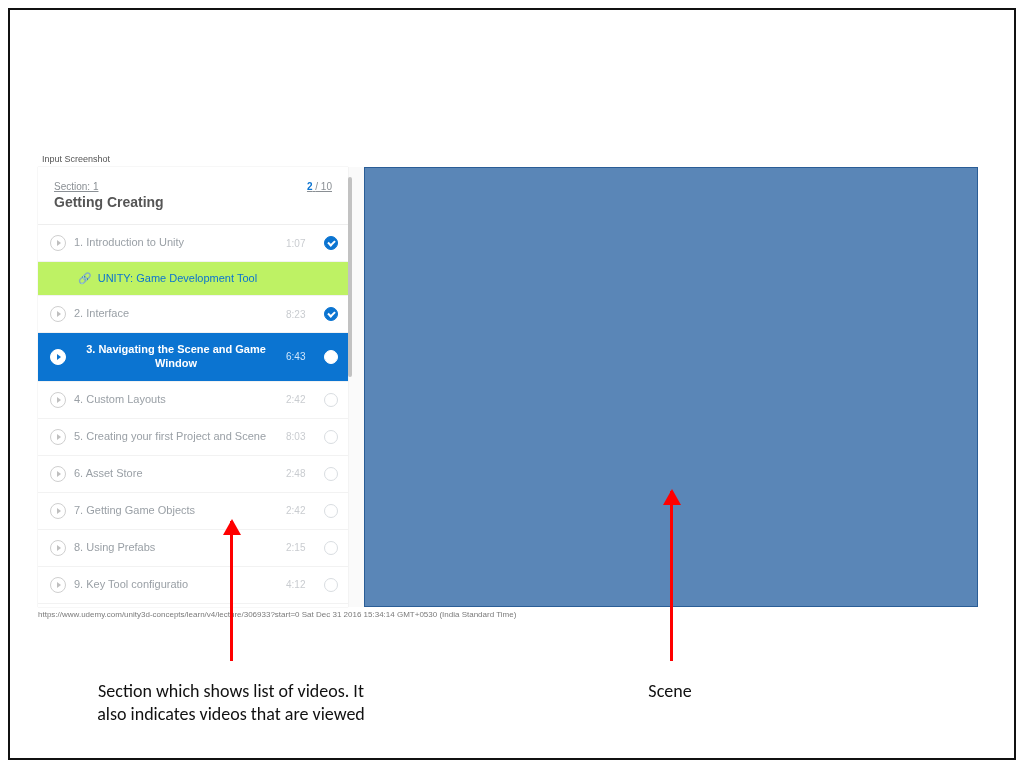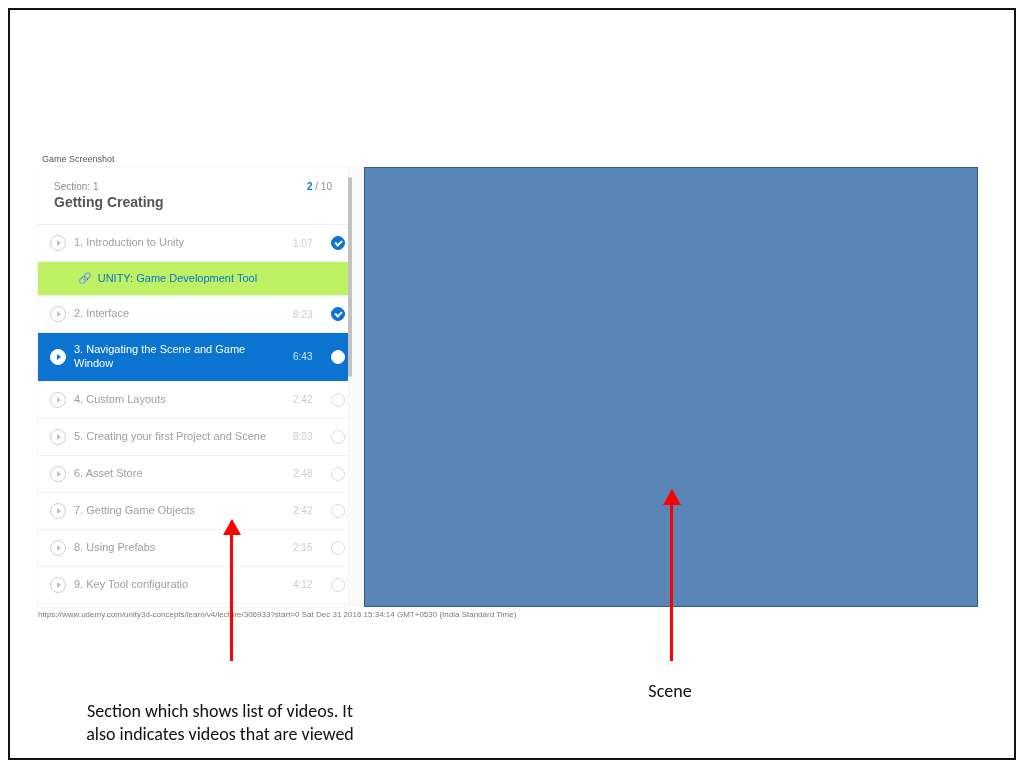--- a/index.html
+++ b/index.html
@@ -58,35 +58,36 @@
   .section-header {
     padding: 14px 16px 14px 16px;
     border-bottom: 1px solid #eee;
   }
   .section-header .top-row {
     display: flex;
     justify-content: space-between;
     align-items: center;
     font-size: 10px;
     color: #8a8f94;
+    text-decoration: underline;
   }
   .section-header .progress b {
     color: #0b74d1;
   }
   .section-header h3 {
     margin: 2px 0 0 0;
     font-size: 14px;
     font-weight: 600;
     color: #555;
   }
 
   .item {
     display: flex;
     align-items: center;
-    padding: 10px 3px 10px 12px;
+    padding: 10px 10px 10px 12px;
     border-bottom: 1px solid #f2f2f2;
     font-size: 11px;
     color: #9aa0a6;
     gap: 8px;
   }
   .item .play {
     width: 14px; height: 14px;
     border: 1px solid #cfcfcf;
     border-radius: 50%;
     display: inline-flex;
@@ -127,21 +128,21 @@
     color: #fff;
   }
   .item.current .play {
     border-color: #fff;
     background: #fff;
   }
   .item.current .play::before { border-left-color: #0b74d1; }
   .item.current .dur { color: #cfe6fb; }
   .item.current .status { border-color: #fff; background: #fff; }
   .item.current .status::after { display: none; }
-  .item.current .label { color: #fff; font-weight: 400; }
+  .item.current .label { color: #fff; font-weight: 700; text-align: center; }
 
   .sub-item {
     padding: 10px 10px 10px 40px;
     font-size: 11px;
     color: #0b74d1;
     border-bottom: 1px solid #f2f2f2;
     background: #bef264;
   }
   .sub-item .link-glyph { margin-right: 6px; }
 
@@ -188,21 +189,21 @@
     text-align: center;
     line-height: 1.25;
     font-family: Calibri, Arial, sans-serif;
   }
 </style>
 </head>
 <body>
 
 <div class="page-frame">
 
-  <div class="shot-title">Game Screenshot</div>
+  <div class="shot-title">Input Screenshot</div>
 
   <div class="shot-box">
 
     <div class="sidebar">
       <div class="sidebar-scroll"></div>
 
       <div class="section-header">
         <div class="top-row">
           <span>Section: 1</span>
           <span class="progress">
@@ -283,16 +284,16 @@
 
     <div class="video-pane"></div>
 
   </div>
 
   <div class="footer-url">https://www.udemy.com/unity3d-concepts/learn/v4/lecture/306933?start=0 Sat Dec 31 2016 15:34:14 GMT+0530 (India Standard Time)</div>
 
   <div class="arrow" style="left: 220px; top: 511px; height: 140px;"></div>
   <div class="arrow" style="left: 660px; top: 481px; height: 170px;"></div>
 
-  <div class="caption" style="left: 70px; top: 670px; width: 280px; margin-top: 20px;">Section which shows list of videos. It also indicates videos that are viewed</div>
+  <div class="caption" style="left: 81px; top: 670px; width: 280px;">Section which shows list of videos. It also indicates videos that are viewed</div>
   <div class="caption" style="left: 560px; top: 670px; width: 200px;">Scene</div>
 
 </div>
 
 </body></html>

